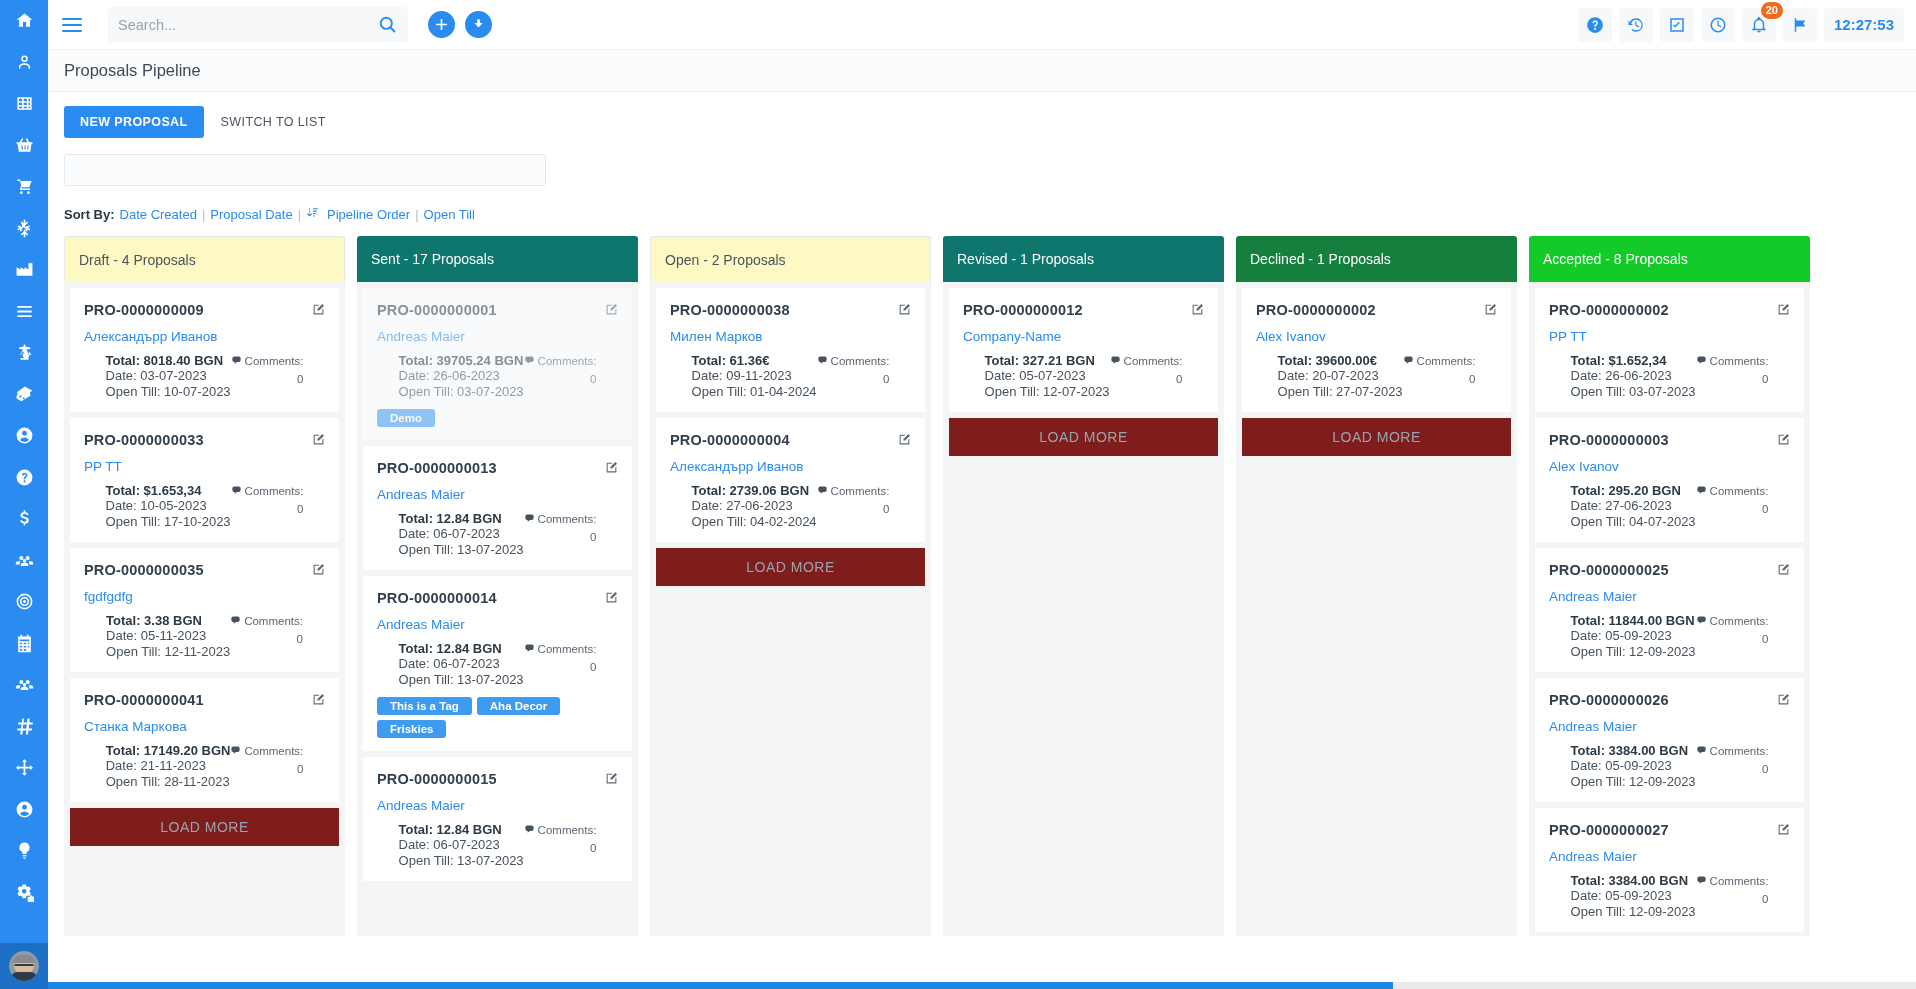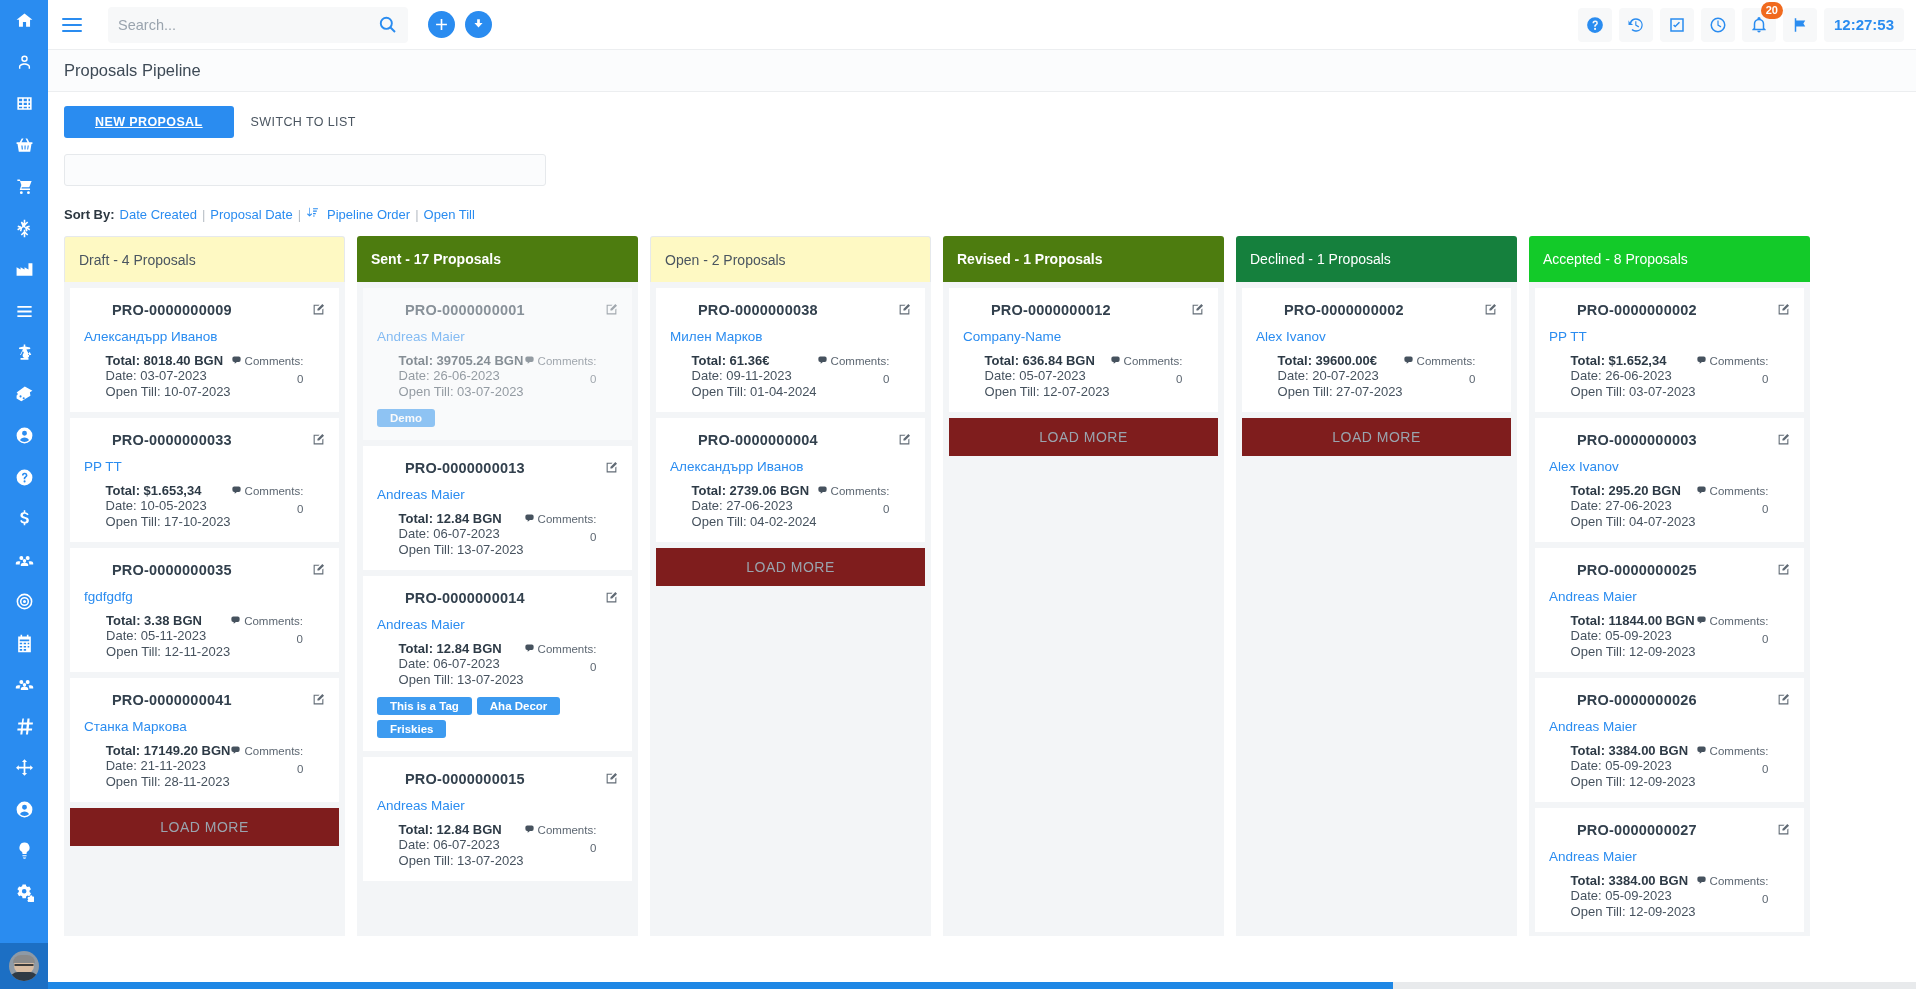--- a/index.html
+++ b/index.html
@@ -131,21 +131,21 @@
   }
   #page-title { font-size:16.5px; color:#3e4a56; }
 
   
   #content { flex:1; overflow:hidden; padding: 14px 0 0 16px; position:relative; }
 
   #action-row { display:flex; align-items:center; gap:4px; }
   #new-proposal {
     background:#2a8cf0; color:#fff; border:none;
     font-family:inherit; font-size:12.5px; font-weight:600;
-    letter-spacing:.4px; padding:9px 31px; border-radius:3px; cursor:pointer;text-decoration:underline;
+    letter-spacing:.4px; padding:9px 16px; border-radius:3px; cursor:pointer;
   }
   #switch-list {
     background:transparent; border:none; color:#4a5560;
     font-family:inherit; font-size:12.5px; font-weight:500;
     letter-spacing:.4px; padding:9px 13px; cursor:pointer;
   }
 
   #filter-box {
     margin-top: 16px;
     width: 482px; height: 32px;
@@ -165,32 +165,32 @@
     display:flex; gap:12px;
     height: 700px;
     overflow: hidden;
   }
   .column { width: 281px; flex:0 0 281px; display:flex; flex-direction:column; }
   .col-head {
     height: 46px; display:flex; align-items:center; padding-left:14px;
     font-size:14px; border-radius:3px 3px 0 0;
   }
   .col-head.default { background:#fef9c3; color:#4a5560; border:1px solid #e6e9ec; border-bottom:none;}
-  .col-head.blue { background:#4d7c0f; color:#fff;font-weight:bold; }
+  .col-head.blue { background:#0f766e; color:#fff; }
   .col-head.red  { background:#15803d; color:#fff; }
   .col-head.green{ background:#13ca29; color:#fff; }
   .col-body { background:#f3f5f7; flex:1; padding:6px; overflow:hidden; }
 
   .card {
     background:#ffffff; padding:14px 14px 13px 14px;
     margin-bottom:6px; position:relative;
   }
   .card.ghost { opacity:.55; }
   .card-top { display:flex; justify-content:space-between; align-items:flex-start;}
-  .card-id { font-size:14.5px; font-weight:700; color:#32404d; letter-spacing:.2px;margin-left:28px;}
+  .card-id { font-size:14.5px; font-weight:700; color:#32404d; letter-spacing:.2px;}
   .edit-ico { cursor:pointer; }
   .edit-ico svg { width:13px; height:13px; fill:#616b75; }
   .card-client { color:#2a8cf0; font-size:13.5px; margin-top:9px; cursor:pointer;}
   .card-body { display:flex; justify-content:center; margin-top:9px; }
   .card-left { font-size:13px; color:#46525e; line-height:1.18; }
   .card-left .total { font-weight:700; color:#2d3a46; }
   .card-right { text-align:right; font-size:11.5px; color:#5c6671; line-height:1.5; white-space:nowrap;}
   .card-right .cm-ico { display:inline-block; margin-right:3px; vertical-align:-1px;}
   .card-right .cm-ico svg { width:11px; height:11px; fill:#46525e;}
   .tags { margin-top:10px; display:flex; gap:5px; flex-wrap:wrap;}
@@ -677,21 +677,21 @@
             <div class="card">
               <div class="card-top">
                 <div class="card-id">PRO-0000000012</div>
                 <div class="edit-ico"><svg viewBox="0 0 24 24">
                     <path d="M3 3h11l-2 2H5v14h14v-7l2-2v11H3zm16.1-1.2 3.1 3.1-9.1 9.1H10v-3.1z"></path>
                   </svg></div>
               </div>
               <div class="card-client">Company-Name</div>
               <div class="card-body">
                 <div class="card-left">
-                  <div class="total">Total: 636.84 BGN</div>
+                  <div class="total">Total: 327.21 BGN</div>
                   <div>Date: 05-07-2023</div>
                   <div>Open Till: 12-07-2023</div>
                 </div>
                 <div class="card-right">
                   <div><span class="cm-ico"><svg viewBox="0 0 24 24">
                         <path d="M7 3h10a4 4 0 0 1 4 4v4a4 4 0 0 1-4 4h-4l-5 4v-4H7a4 4 0 0 1-4-4V7a4 4 0 0 1 4-4z"></path>
                       </svg></span><span>Comments:</span></div>
                   <div>0</div>
                 </div>
               </div>

